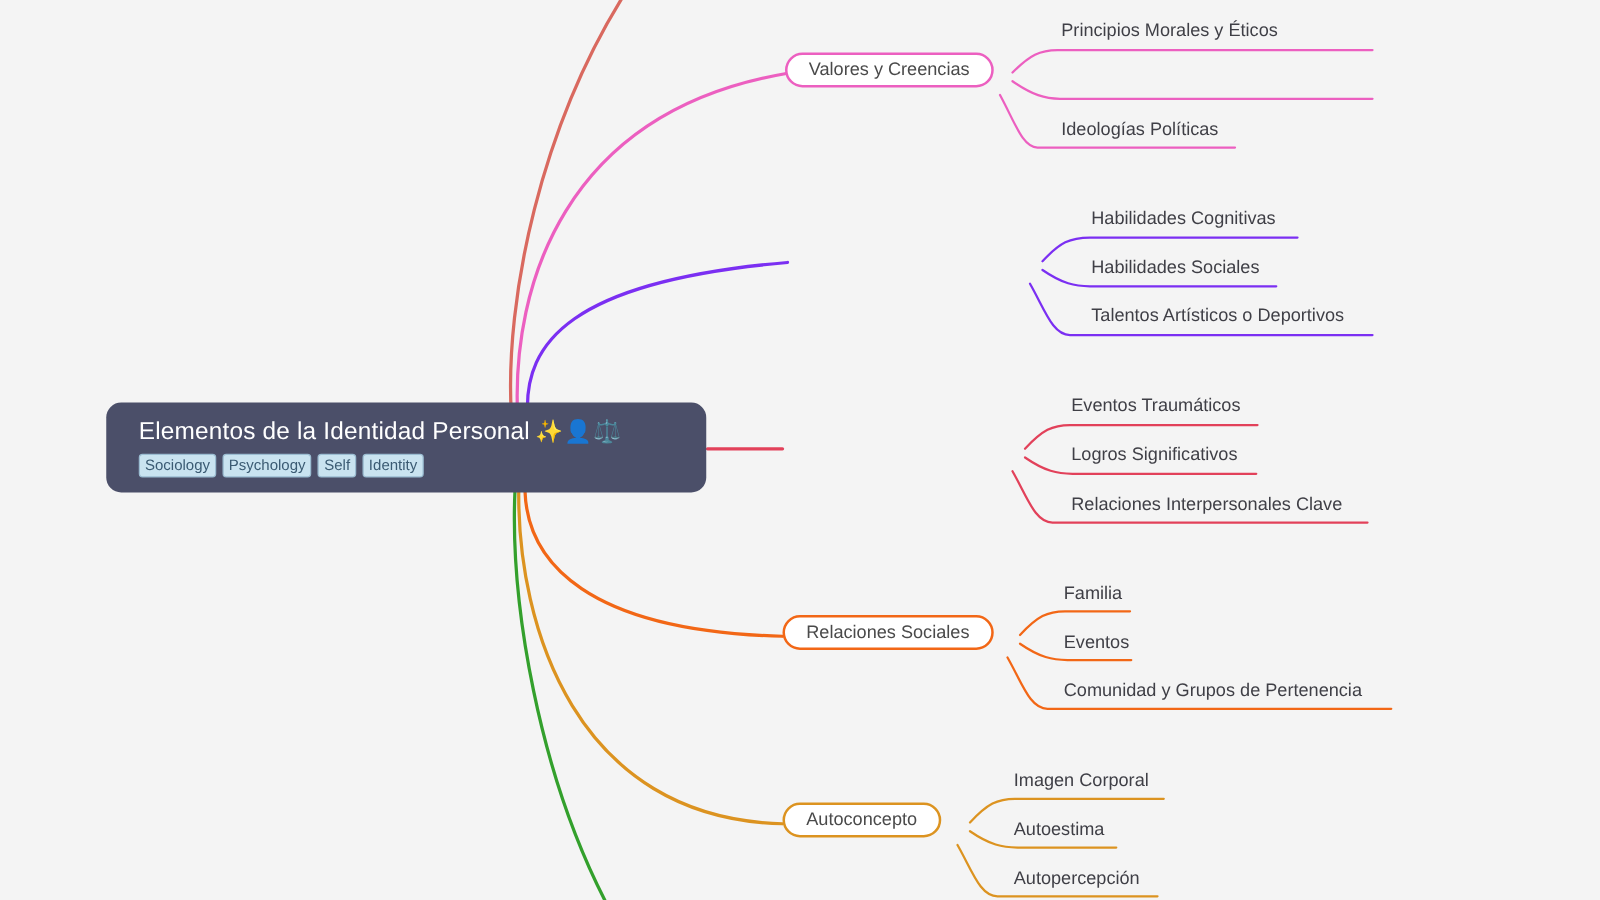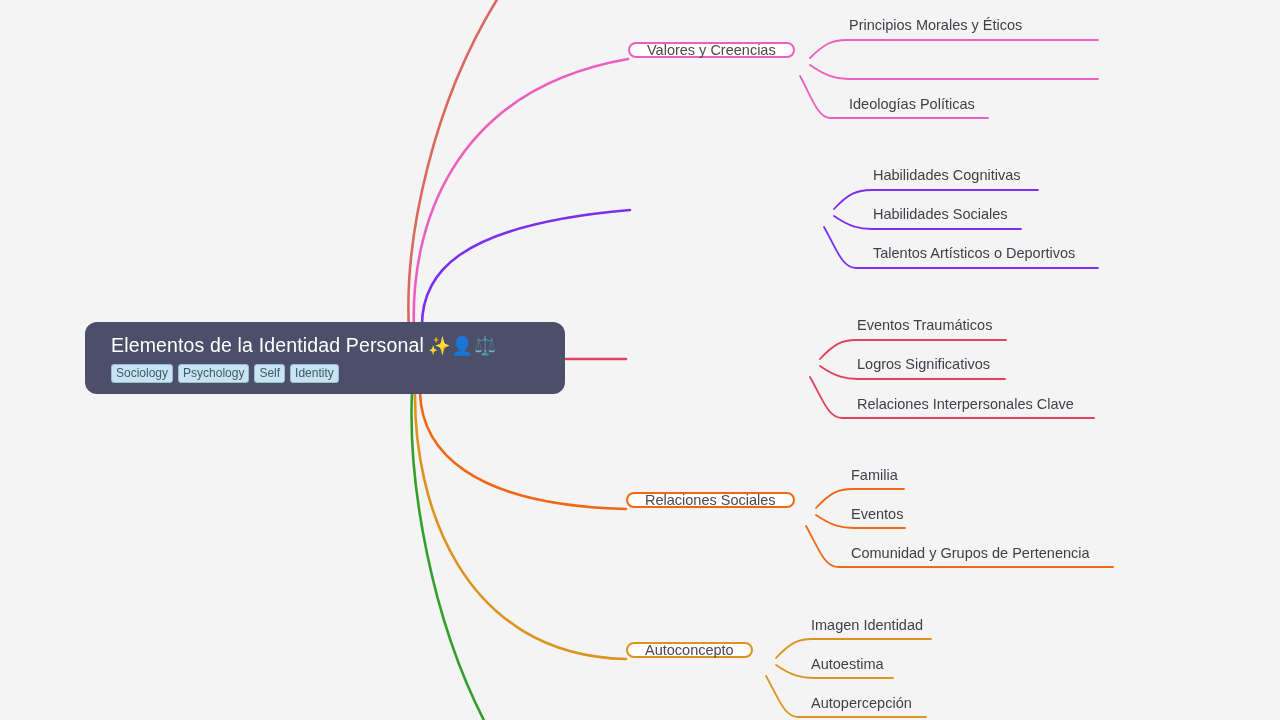--- a/index.html
+++ b/index.html
@@ -74,21 +74,21 @@
   }
 
   
   .branch-node {
     position: absolute;
     background: #ffffff;
     border-style: solid;
     border-width: 2px;
     border-radius: 999px;
     box-sizing: border-box;
-    height: 16px;
+    height: 28px;
     display: flex;
     align-items: center;
     justify-content: center;
     padding: 0 17px;
     white-space: nowrap;
   }
   .branch-label {
     color: #4a4a4a;
     font-size: 14.5px;
     line-height: 16px;
@@ -205,21 +205,21 @@
     <span class="leaf-label">Eventos</span>
   </div>
   <div class="leaf-node" style="left:851px; top:542px;">
     <span class="leaf-label">Comunidad y Grupos de Pertenencia</span>
   </div>
 
   <div class="branch-node" style="left:626px; top:642px; border-color:#dc9320;">
     <span class="branch-label">Autoconcepto</span>
   </div>
   <div class="leaf-node" style="left:811px; top:614px;">
-    <span class="leaf-label">Imagen Identidad</span>
+    <span class="leaf-label">Imagen Corporal</span>
   </div>
   <div class="leaf-node" style="left:811px; top:653px;">
     <span class="leaf-label">Autoestima</span>
   </div>
   <div class="leaf-node" style="left:811px; top:692px;">
     <span class="leaf-label">Autopercepción</span>
   </div>
 
 </div>
 

